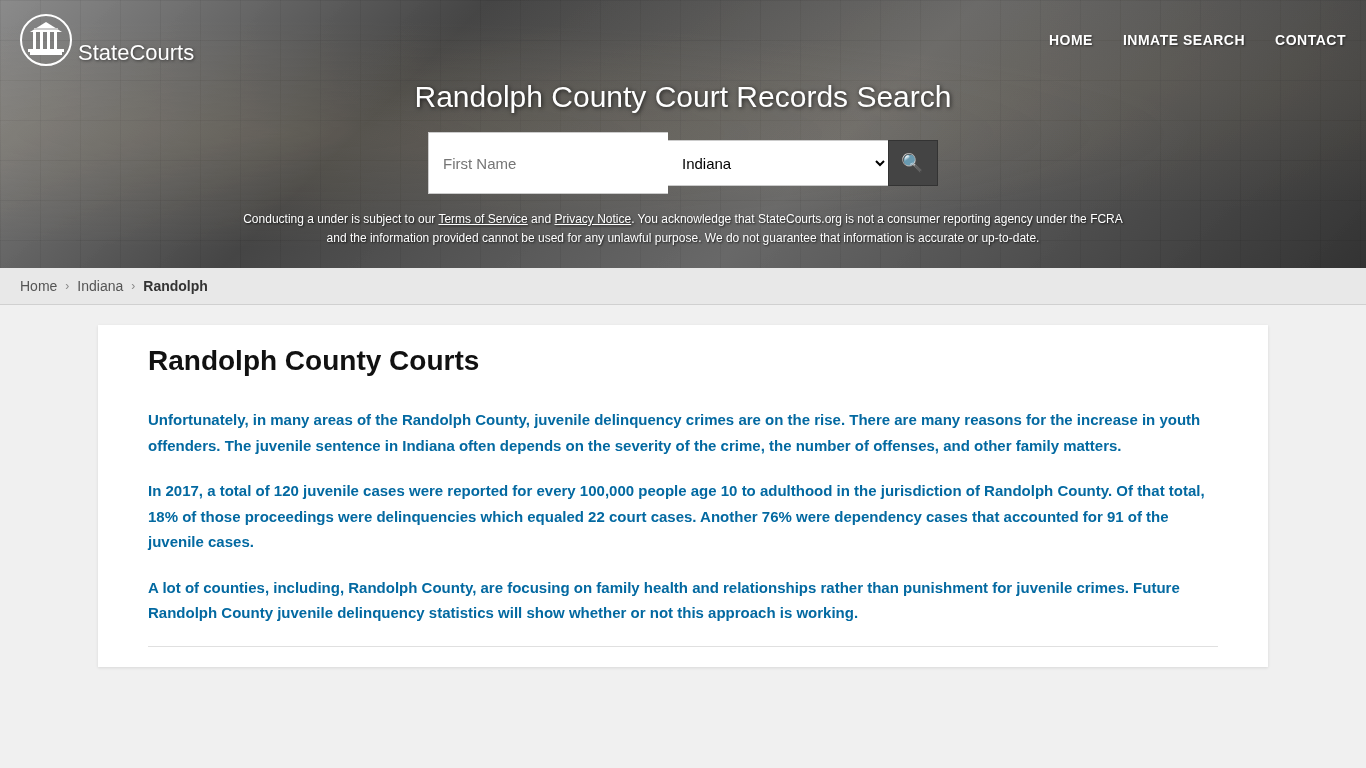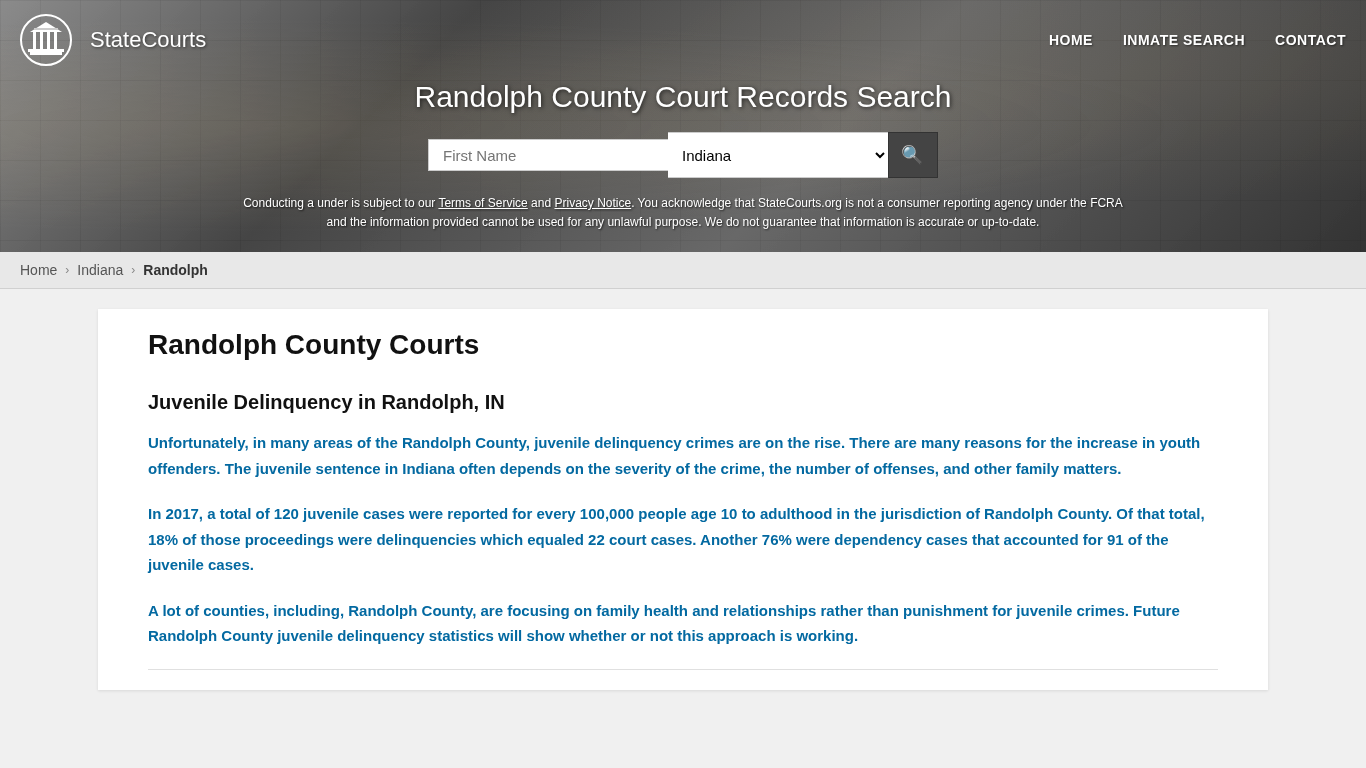--- a/index.html
+++ b/index.html
@@ -35,22 +35,22 @@
       position: relative;
       z-index: 10;
       display: flex;
       align-items: center;
       justify-content: space-between;
       padding: 0 20px;
       height: 80px;
     }
     .logo-area {
       display: flex;
-      align-items: center;
-      gap: 18px;
+      align-items: flex-end;
+      gap: 6px;
       text-decoration: none;
     }
     .logo-icon {
       width: 52px;
       height: 52px;
     }
     .logo-text {
       font-size: 22px;
       font-weight: bold;
       color: #fff;
@@ -86,21 +86,21 @@
       margin-bottom: 18px;
     }
     .search-form {
       display: flex;
       justify-content: center;
       align-items: center;
       gap: 0;
       margin-bottom: 16px;
     }
     .search-input {
-      height: 32px;
+      height: 62px;
       padding: 0 14px;
       font-size: 15px;
       border: 1px solid #ccc;
       outline: none;
       width: 240px;
     }
     .search-input:first-child { border-right: none; }
     .search-select {
       height: 46px;
       padding: 0 10px;
@@ -301,19 +301,18 @@
   <a class="breadcrumb-link" href="#">Home</a>
   <span class="breadcrumb-separator">›</span>
   <a class="breadcrumb-link" href="#">Indiana</a>
   <span class="breadcrumb-separator">›</span>
   <span class="breadcrumb-current">Randolph</span>
 </div>
 
 <div class="main-content">
   <div class="content-card">
     <h1 class="page-title">Randolph County Courts</h1>
-    <h2 class="section-title">Juvenile Delinquency in Randolph, IN</h2>
     <p class="body-text">Unfortunately, in many areas of the Randolph County, juvenile delinquency crimes are on the rise. There are many reasons for the increase in youth offenders. The juvenile sentence in Indiana often depends on the severity of the crime, the number of offenses, and other family matters.</p>
     <p class="body-text">In 2017, a total of 120 juvenile cases were reported for every 100,000 people age 10 to adulthood in the jurisdiction of Randolph County. Of that total, 18% of those proceedings were delinquencies which equaled 22 court cases. Another 76% were dependency cases that accounted for 91 of the juvenile cases.</p>
     <p class="body-text">A lot of counties, including, Randolph County, are focusing on family health and relationships rather than punishment for juvenile crimes. Future Randolph County juvenile delinquency statistics will show whether or not this approach is working.</p>
     <hr class="divider">
   </div>
 </div>
 
 </body></html>

